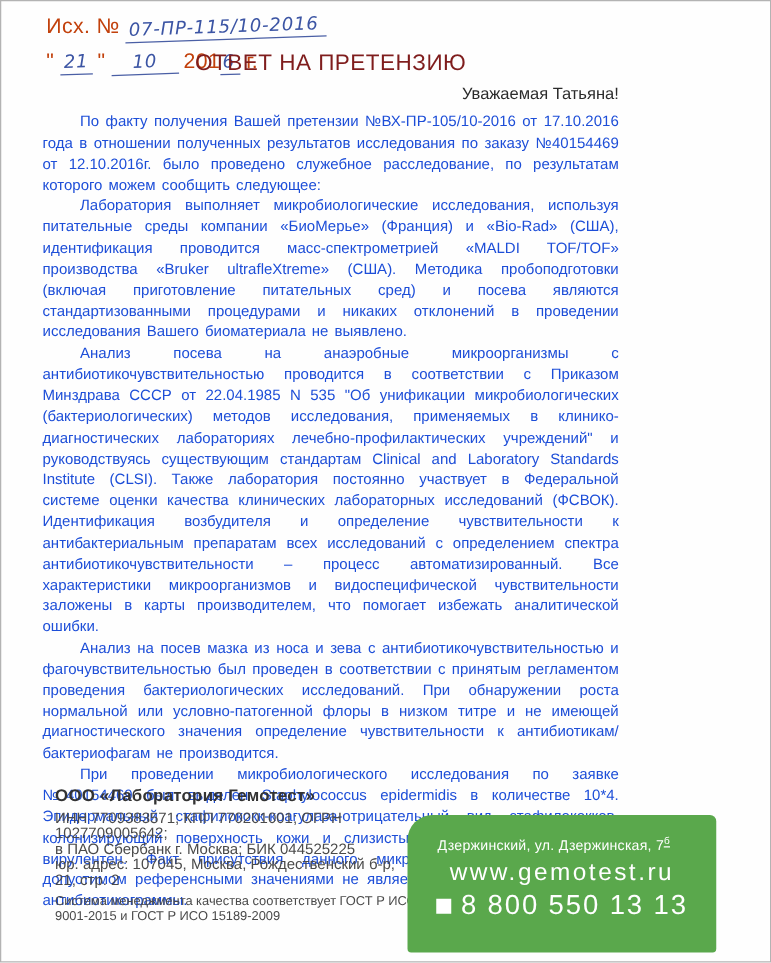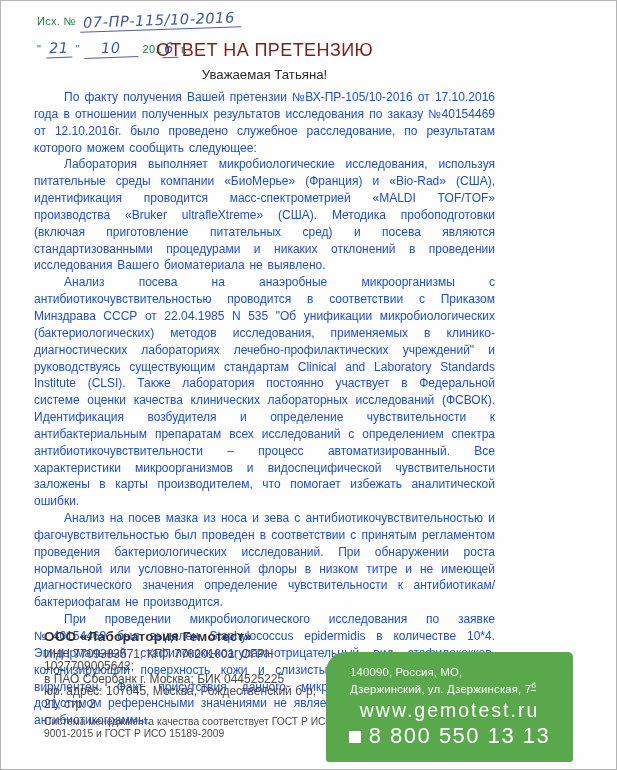--- a/index.html
+++ b/index.html
@@ -12,21 +12,21 @@
   }
   .page {
     position:absolute; inset:0;
     background:#fefefe;
     border:1px solid #b3b3b3;
     box-sizing:border-box;
   }
   
   .ref-block { position:absolute; left:36px; top:10px; white-space:nowrap; }
   .printed-form {
-    color:#15803d; font-size:11px; letter-spacing:0.3px;
+    color:#c2410c; font-size:17px; letter-spacing:0.3px;
   }
   .hand {
     font-family:"DejaVu Sans", sans-serif;
     font-style:italic;
     color:#3c55a4;
     display:inline-block;
     transform:rotate(-2deg);
     letter-spacing:0.6px;
     font-size:14.5px;
   }
@@ -38,21 +38,21 @@
   .u-day   { border-bottom:1.4px solid #4a5fa5; padding:0 3px 1px 3px; }
   .u-month { border-bottom:1.4px solid #4a5fa5; padding:0 17px 1px 17px; }
   .u-year  { border-bottom:1.4px solid #4a5fa5; padding:0 4px 1px 2px; }
   
   .title {
     position:absolute; left:33px; top:39px; width:461px;
     text-align:center; font-size:18px; color:#7f1d1d; letter-spacing:0.4px;
   }
   .greeting {
     position:absolute; left:33px; top:66px; width:461px;
-    text-align:center; font-size:13.2px;
+    text-align:right; font-size:13.2px;
   }
   .body-text {
     position:absolute; left:33px; top:88px; width:461px;
     font-size:12px; line-height:16.85px;
     text-align:justify;
     color:#1d4ed8;
   }
   .body-text p { margin:0; text-indent:30px; word-spacing:1.5px; }
   
   .footer-left { position:absolute; left:43px; top:628px; width:292px; color:#3e3e3e; }
@@ -113,20 +113,19 @@
   <div class="footer-left">
     <div class="company">ООО «Лаборатория Гемотест»</div>
     <div class="detail-line">ИНН 7709383571; КПП 770201001; ОГРН 1027709005642;</div>
     <div class="detail-line">в ПАО Сбербанк г. Москва; БИК 044525225</div>
     <div class="detail-line">юр. адрес: 107045, Москва, Рождественский б-р, 21, стр. 2</div>
     <div class="quality">Система менеджмента качества соответствует ГОСТ  Р ИСО 9001-2015 и ГОСТ Р ИСО 15189-2009</div>
   </div>
 
   <div class="green-box">
     <div class="gb-addr">
-      <div>140090, Россия, МО,</div>
       <div><span>Дзержинский, ул. Дзержинская, 7</span><sup>б</sup></div>
     </div>
     <div class="gb-site">www.gemotest.ru</div>
     <div class="gb-phone"><span class="phone-square"></span><span>8 800 550 13 13</span></div>
   </div>
 
 </div>
 
 </body></html>

